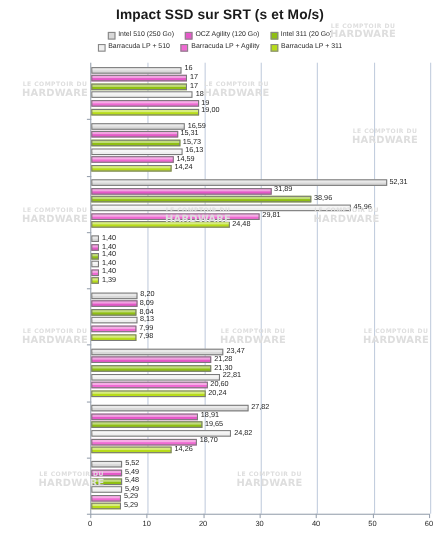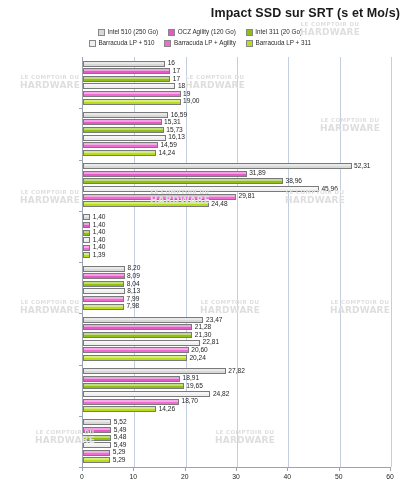--- a/index.html
+++ b/index.html
@@ -21,21 +21,21 @@
     height: 497px;
     box-sizing: border-box;
   }
 
   
   .chart-title {
     position: absolute;
     top: 6px;
     left: 0;
     width: 400px;
-    text-align: right;
+    text-align: center;
     font-size: 12.5px;
     font-weight: bold;
     color: #1a1a1a;
     letter-spacing: .1px;
   }
 
   
   .legend {
     position: absolute;
     top: 27px;

